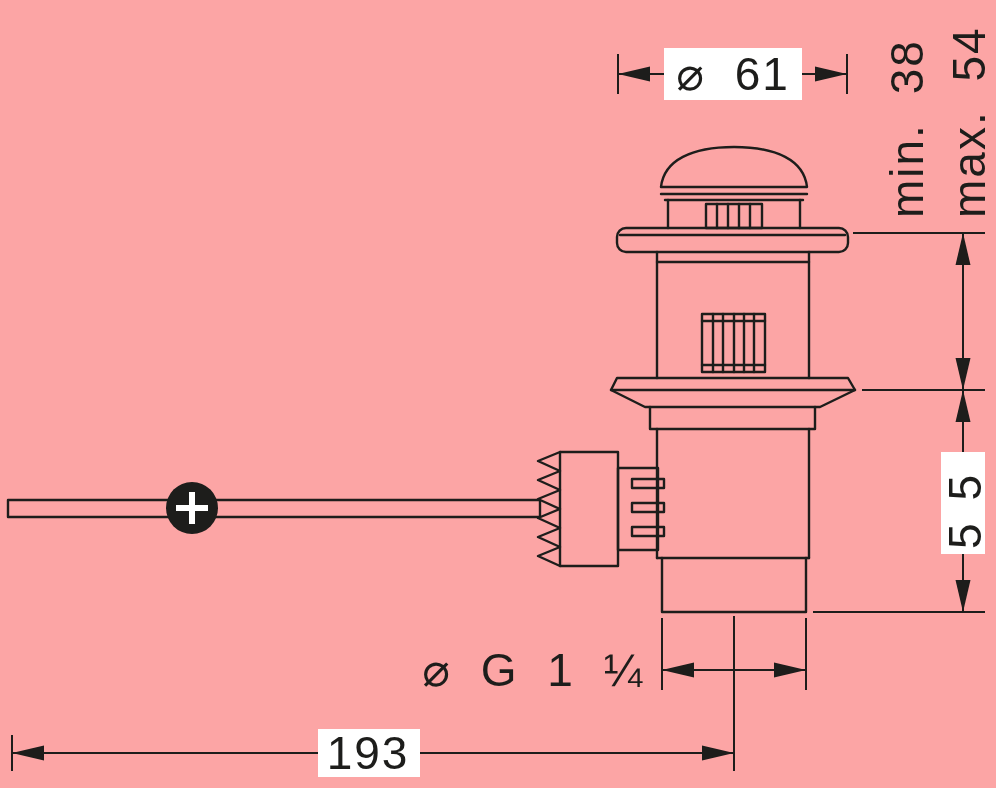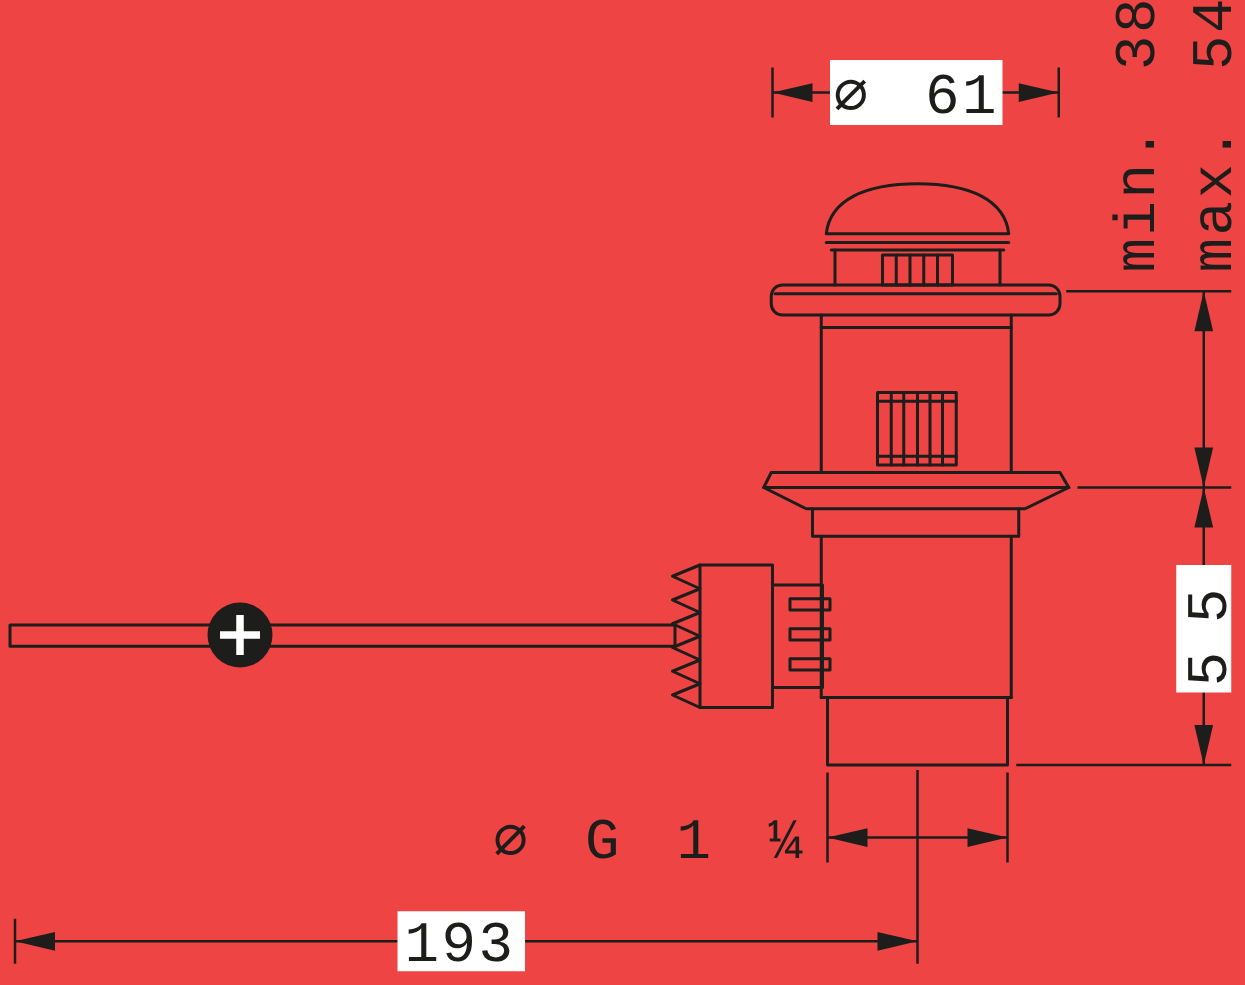--- a/index.html
+++ b/index.html
@@ -4,22 +4,22 @@
 <style>
   html, body {
     margin: 0;
     padding: 0;
     background: #ffffff;
   }
   .sheet {
     position: relative;
     width: 996px;
     height: 788px;
-    background: #ef4444;
-    font-family: Liberation Mono, monospace;
+    background: #fca5a5;
+    font-family: Liberation Sans, sans-serif;
     overflow: hidden;
   }
   svg { display: block; }
   .outline {
     fill: none;
     stroke: #1d1d1b;
     stroke-width: 2.4;
     stroke-linejoin: round;
     stroke-linecap: round;
   }

